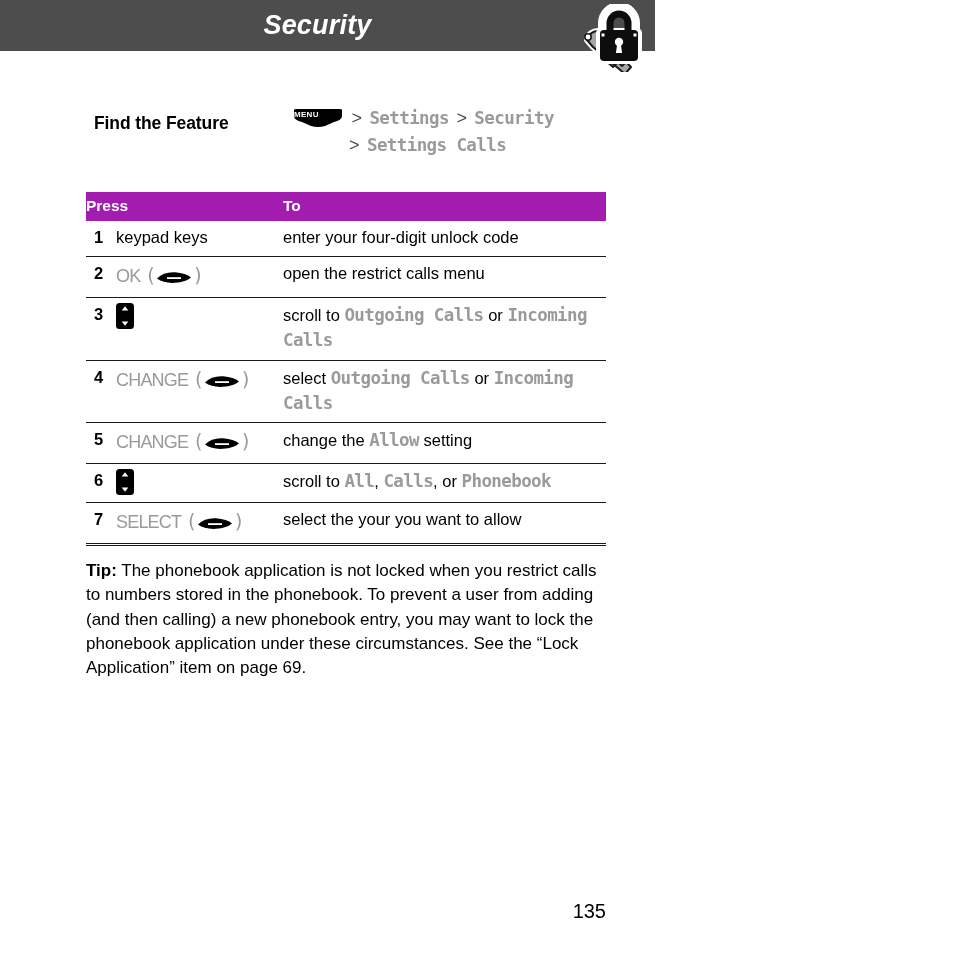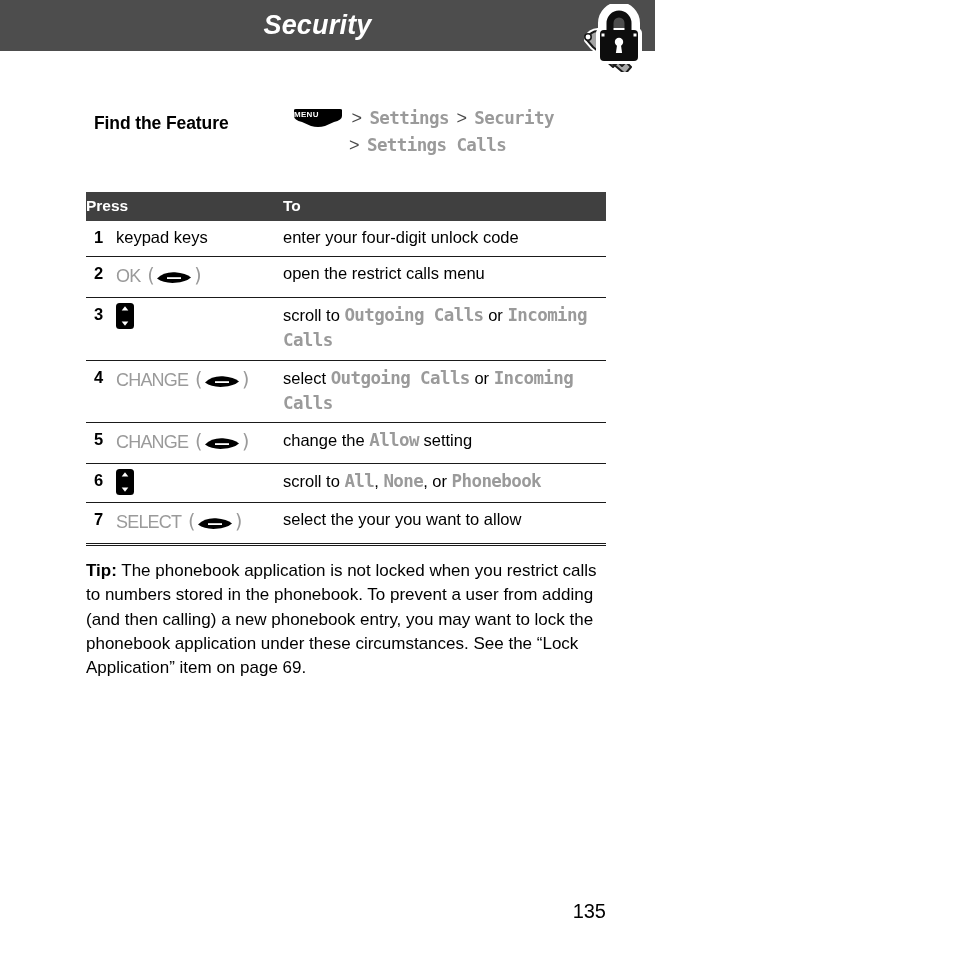--- a/index.html
+++ b/index.html
@@ -121,21 +121,21 @@
 
   
   .steps-table {
     position: absolute;
     left: 86px;
     top: 192px;
     width: 520px;
     border-collapse: collapse;
   }
   .steps-table thead th {
-    background: #404040;
+    background: #a21caf;
     color: #ffffff;
     font-size: 15.5px;
     font-weight: bold;
     text-align: left;
     padding: 4px 0 5px 0;
     height: 20px;
     vertical-align: middle;
   }
   .th-press { padding-left: 10px; width: 197px; }
   .th-to { padding-left: 0px; }
@@ -306,21 +306,21 @@
             </svg></span><span class="paren">)</span></td>
         <td class="col-to"><span>change the </span><span class="disp">Allow</span><span> setting</span></td>
       </tr>
       <tr>
         <td class="col-num">6</td>
         <td class="col-press"><span class="navkey"><svg viewBox="0 0 18 26" width="18" height="26" xmlns="http://www.w3.org/2000/svg">
               <rect x="0" y="0" width="18" height="26" rx="3.5" fill="#000000"></rect>
               <path d="M9 3.2 L12.3 7.6 L5.7 7.6 Z" fill="#ffffff"></path>
               <path d="M9 22.8 L5.7 18.4 L12.3 18.4 Z" fill="#ffffff"></path>
             </svg></span></td>
-        <td class="col-to"><span>scroll to </span><span class="disp">All</span><span>, </span><span class="disp">None</span><span>, or </span><span class="disp">Phonebook</span></td>
+        <td class="col-to"><span>scroll to </span><span class="disp">All</span><span>, </span><span class="disp">Calls</span><span>, or </span><span class="disp">Phonebook</span></td>
       </tr>
       <tr>
         <td class="col-num">7</td>
         <td class="col-press"><span class="disp-soft">SELECT</span> <span class="paren">(</span><span class="softkey"><svg viewBox="0 0 36 13" width="36" height="13" xmlns="http://www.w3.org/2000/svg">
               <path d="M1 7.5 Q8 0.5 19 1.2 Q30 2 35 6.5 Q30 11 19 11.8 Q8 12.5 1 7.5 Z" fill="#000000"></path>
               <path d="M11 6.2 L25 6.2 L25 8 L11 8 Z" fill="#ffffff"></path>
             </svg></span><span class="paren">)</span></td>
         <td class="col-to"><span>select the your you want to allow</span></td>
       </tr>
     </tbody>

